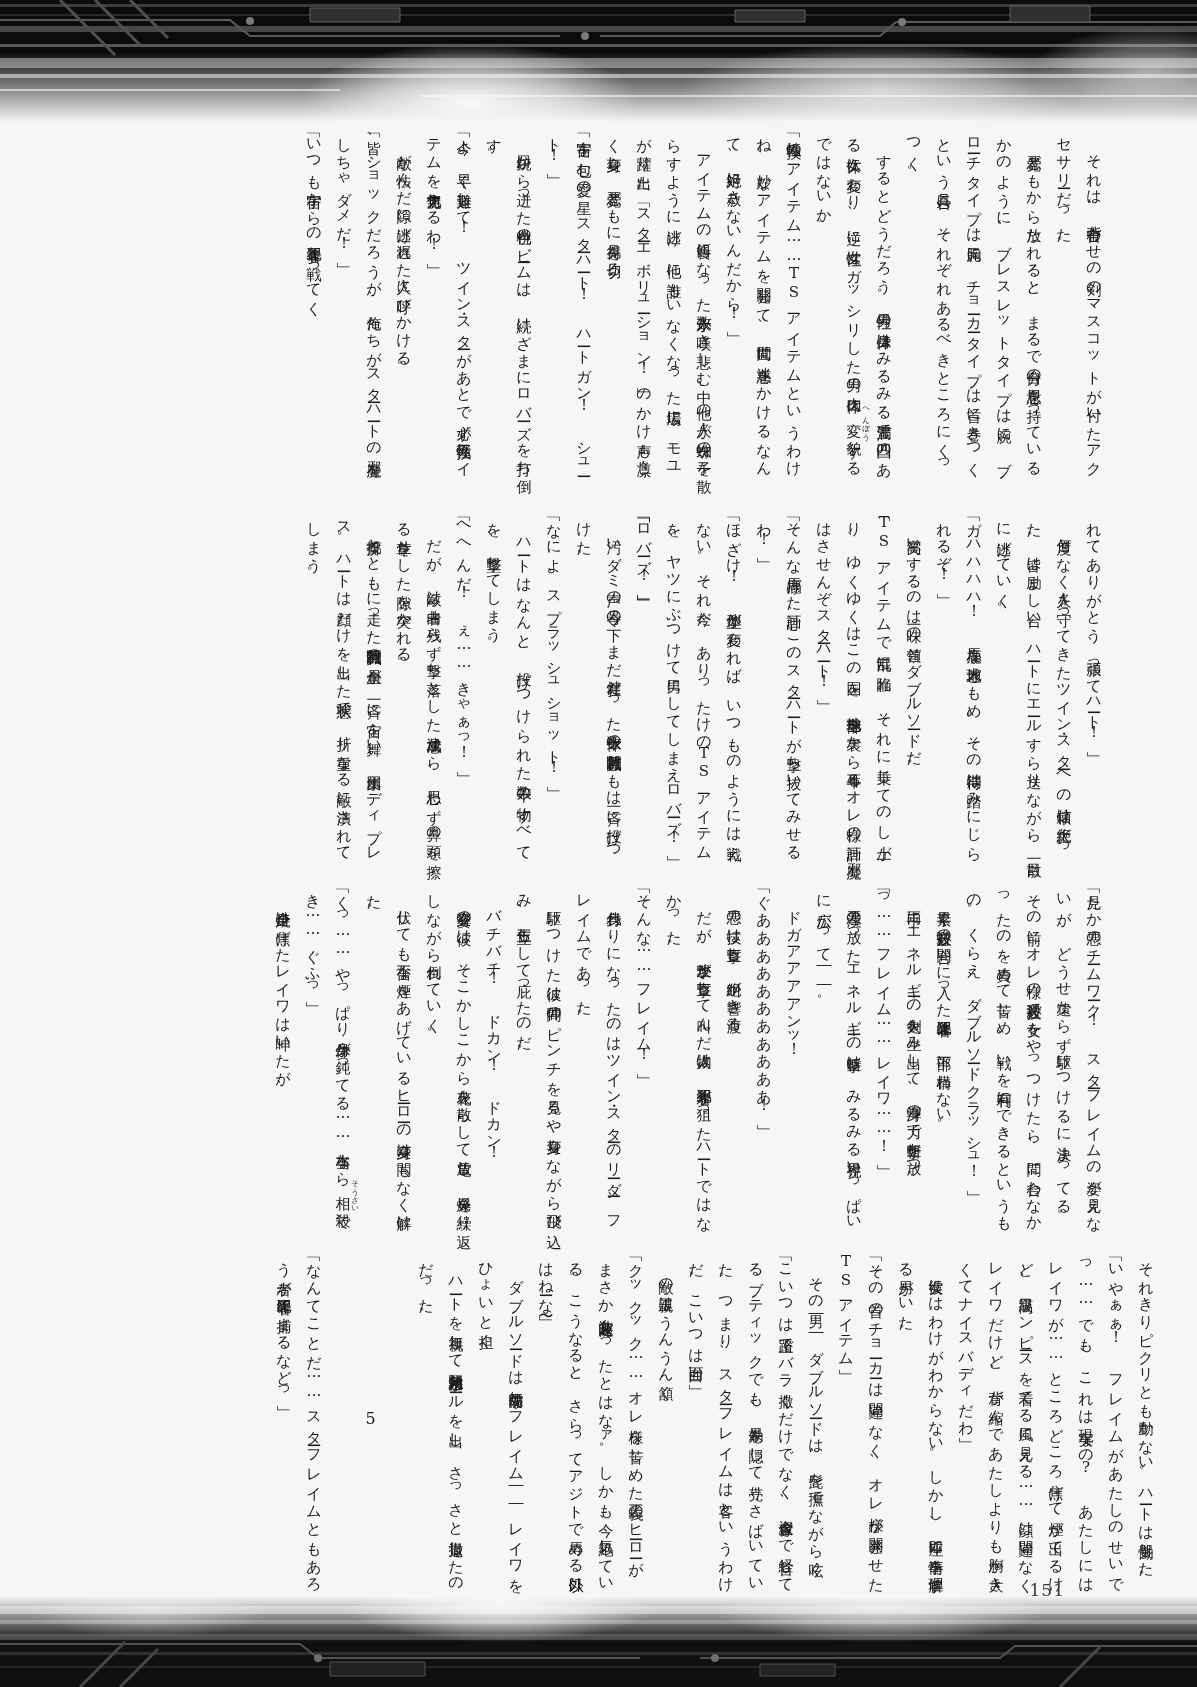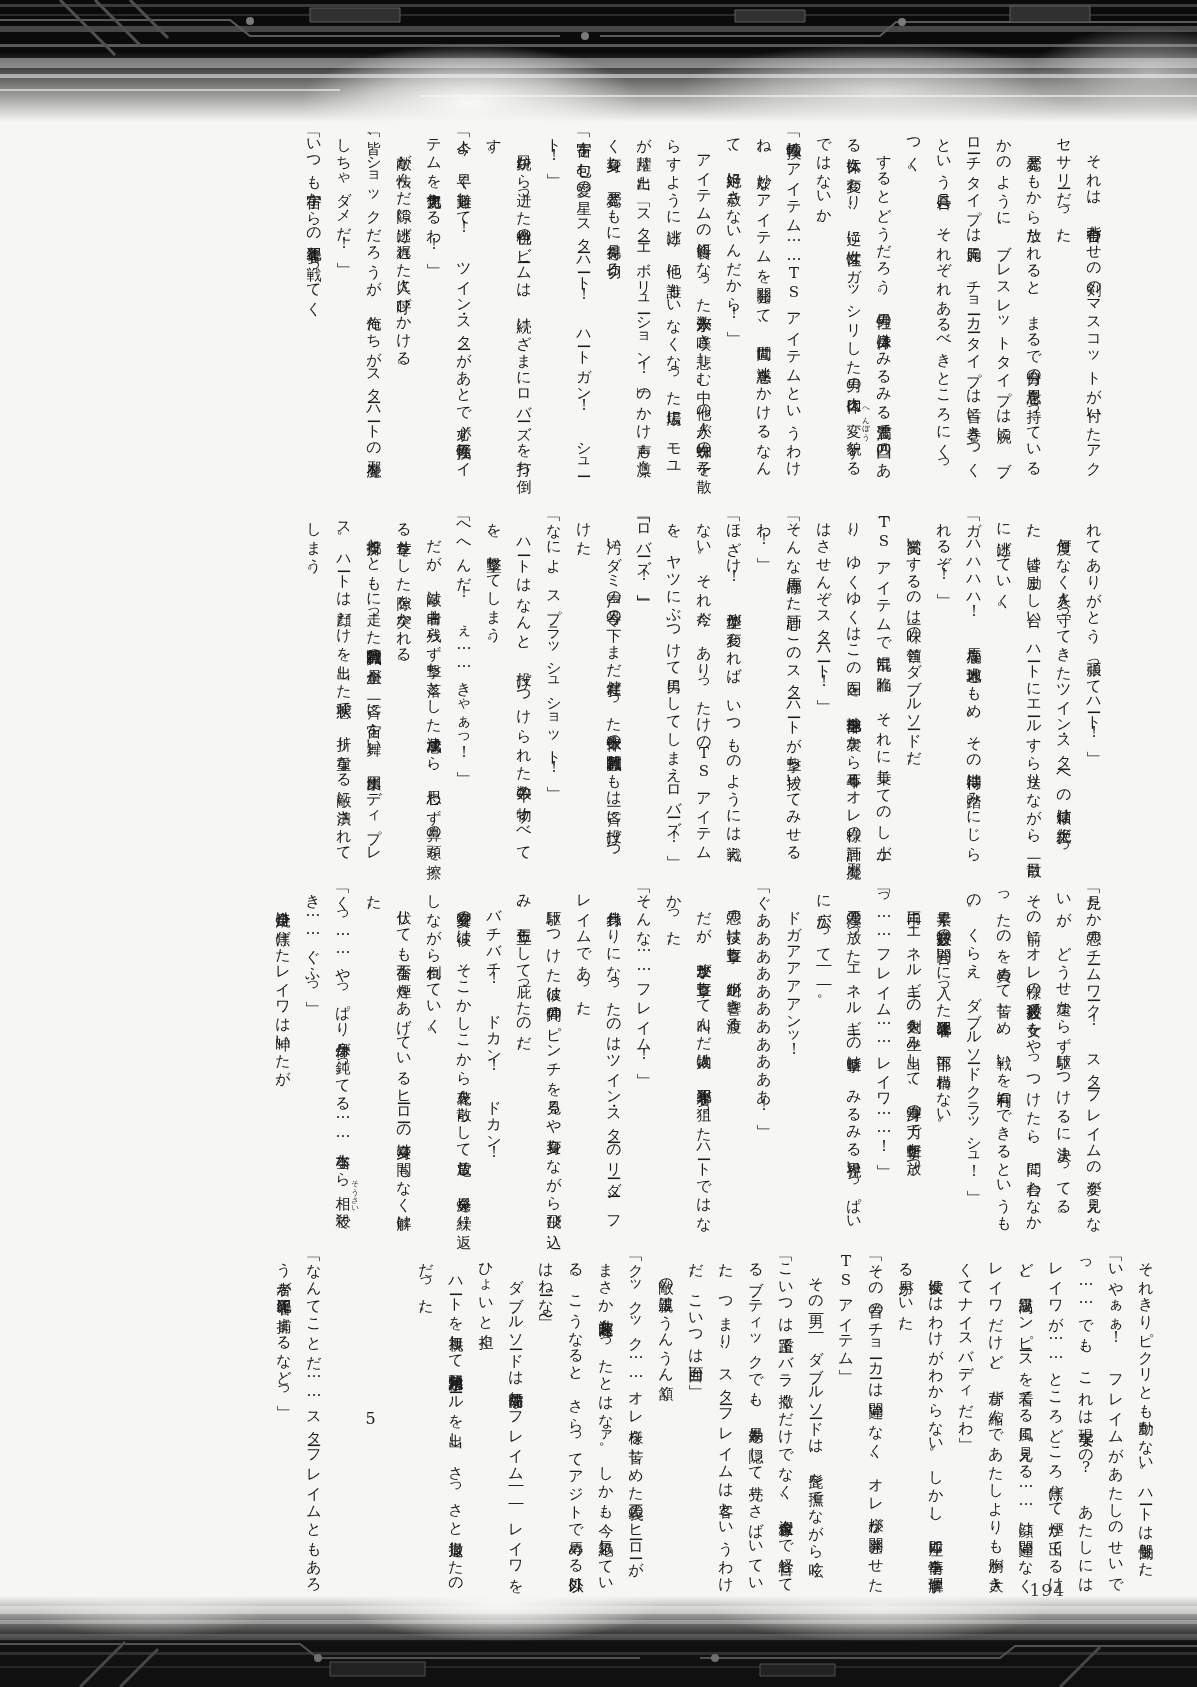--- a/index.html
+++ b/index.html
@@ -142,21 +142,21 @@
       <p>　その男――ダブルソードは、髭を撫でながら呟く。</p>
       <p>「こいつは路上でバラ撒くだけでなく、資金稼ぎで経営してるブティックでも、効果を隠して売りさばいていた。つまり、スターフレイムは客というわけだ。こいつは面白い」</p>
       <p>　敵の親玉はうんうん頷く。</p>
       <p>「クックック……オレ様を苦しめた正義のヒーローが、まさか女装趣味だったとはなァ。しかも今、気絶している。こうなると、さらってアジトで辱める以外に手はねーな〜」</p>
       <p>　ダブルソードは無防備なフレイム――レイワをひょいと担ぐ。</p>
       <p>　ハートを無視して緊急転移用ボールを出し、さっさと撤退したのだった。</p>
       <p class="section-number">5</p>
       <p>「なんてことだ……スターフレイムともあろう者が犯罪者に捕まるなどっ」</p>
     </div>
 
-  <div class="page-number">194</div>
+  <div class="page-number">151</div>
 
   <div class="art art-bottom">
     <svg viewBox="0 0 1197 91" preserveAspectRatio="none">
       <defs>
         <linearGradient id="fadeBot" x1="0" y1="0" x2="0" y2="1">
           <stop offset="0" stop-color="#f6f6f4" stop-opacity="1"></stop>
           <stop offset="1" stop-color="#f6f6f4" stop-opacity="0"></stop>
         </linearGradient>
         <radialGradient id="glowB" cx="0.5" cy="0.5" r="0.5">
           <stop offset="0" stop-color="#ffffff" stop-opacity="1"></stop>

